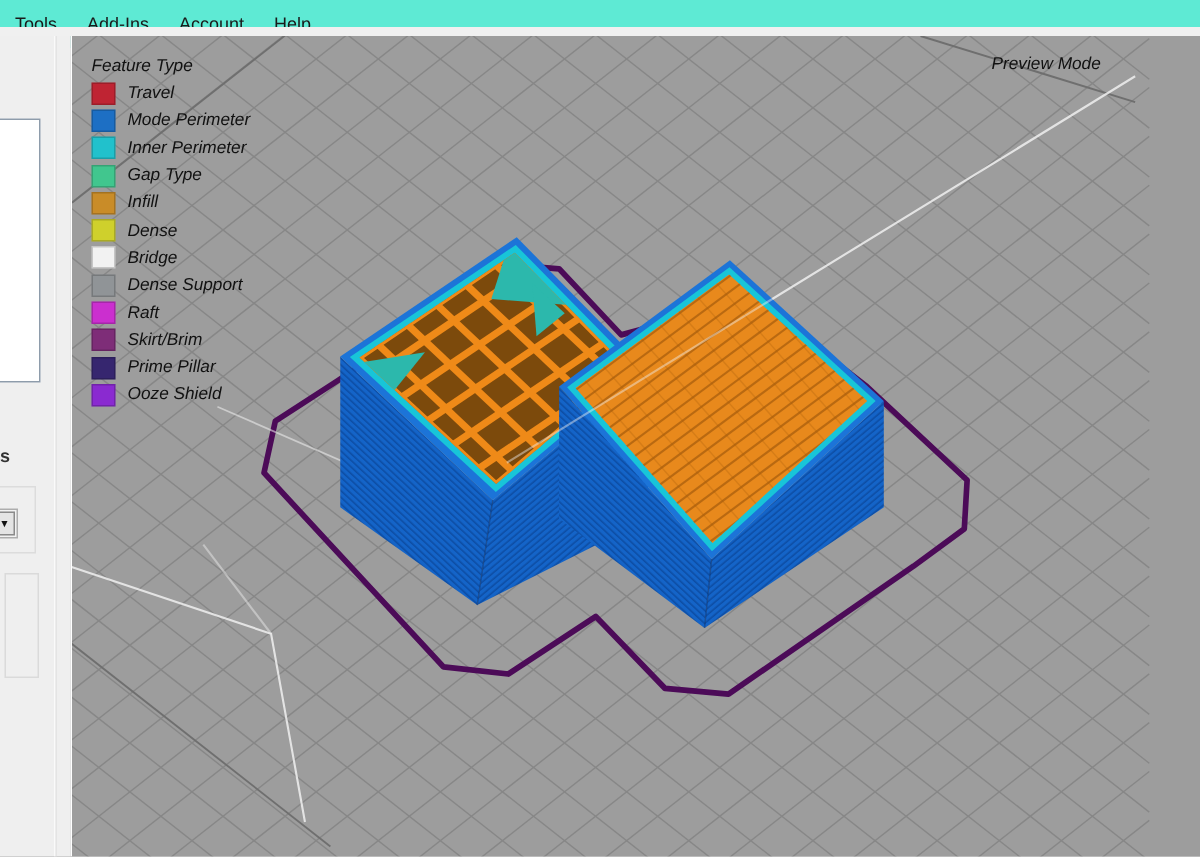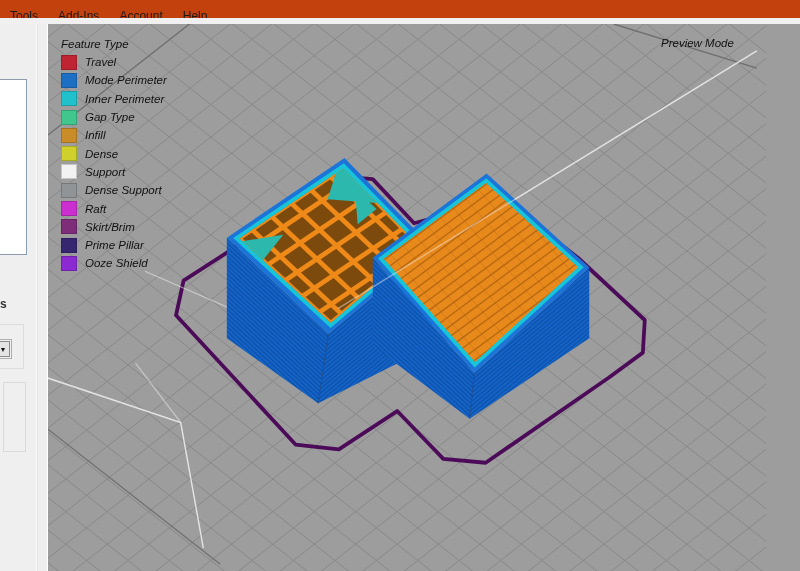--- a/index.html
+++ b/index.html
@@ -5,21 +5,21 @@
   html,body{margin:0;padding:0;}
   body{
     width:800px;height:571px;position:relative;overflow:hidden;
     background:#efefef;
     font-family:"Liberation Sans", sans-serif;
     -webkit-font-smoothing:antialiased;
   }
   
   .menubar{
     position:absolute;left:0;top:0;width:800px;height:32px;
-    background:#c2410c;display:flex;align-items:center;
+    background:#5eead4;display:flex;align-items:center;
     padding-left:10px;box-sizing:border-box;
   }
   .menu-item{
     font-size:12px;color:#1a1a1a;padding:1px 10px;white-space:nowrap;cursor:default;
   }
   .menu-item:first-child{padding-left:0;}
   .top-strip{position:absolute;left:0;top:18px;width:800px;height:6px;background:#f0f0f0;}
   
   .left-panel{position:absolute;left:0;top:24px;width:47px;height:547px;background:#efefef;}
   .panel-divider{position:absolute;left:36px;top:24px;width:1px;height:547px;background:#fafafa;}
@@ -311,21 +311,21 @@
         <div class="legend-row">
           <span class="legend-swatch" style="background: rgb(201, 140, 40);"></span>
           <span class="legend-label">Infill</span>
         </div>
         <div class="legend-row">
           <span class="legend-swatch" style="background: rgb(207, 208, 44);"></span>
           <span class="legend-label">Dense</span>
         </div>
         <div class="legend-row">
           <span class="legend-swatch" style="background: rgb(242, 242, 242);"></span>
-          <span class="legend-label">Support</span>
+          <span class="legend-label">Bridge</span>
         </div>
         <div class="legend-row">
           <span class="legend-swatch" style="background: rgb(144, 148, 151);"></span>
           <span class="legend-label">Dense Support</span>
         </div>
         <div class="legend-row">
           <span class="legend-swatch" style="background: rgb(203, 47, 207);"></span>
           <span class="legend-label">Raft</span>
         </div>
         <div class="legend-row">

